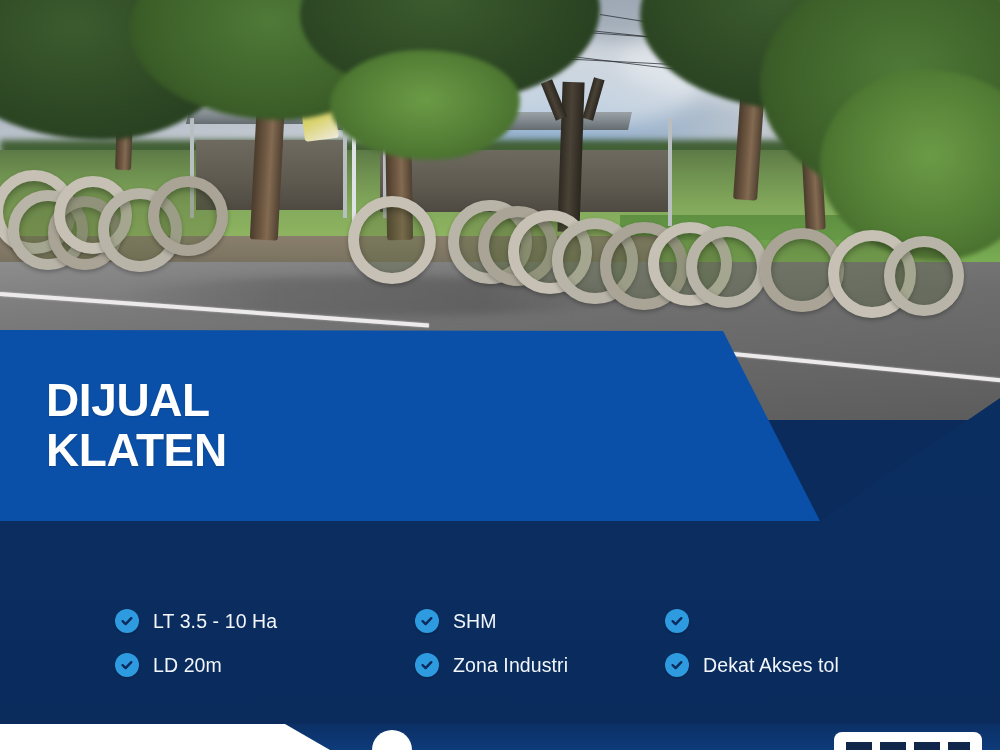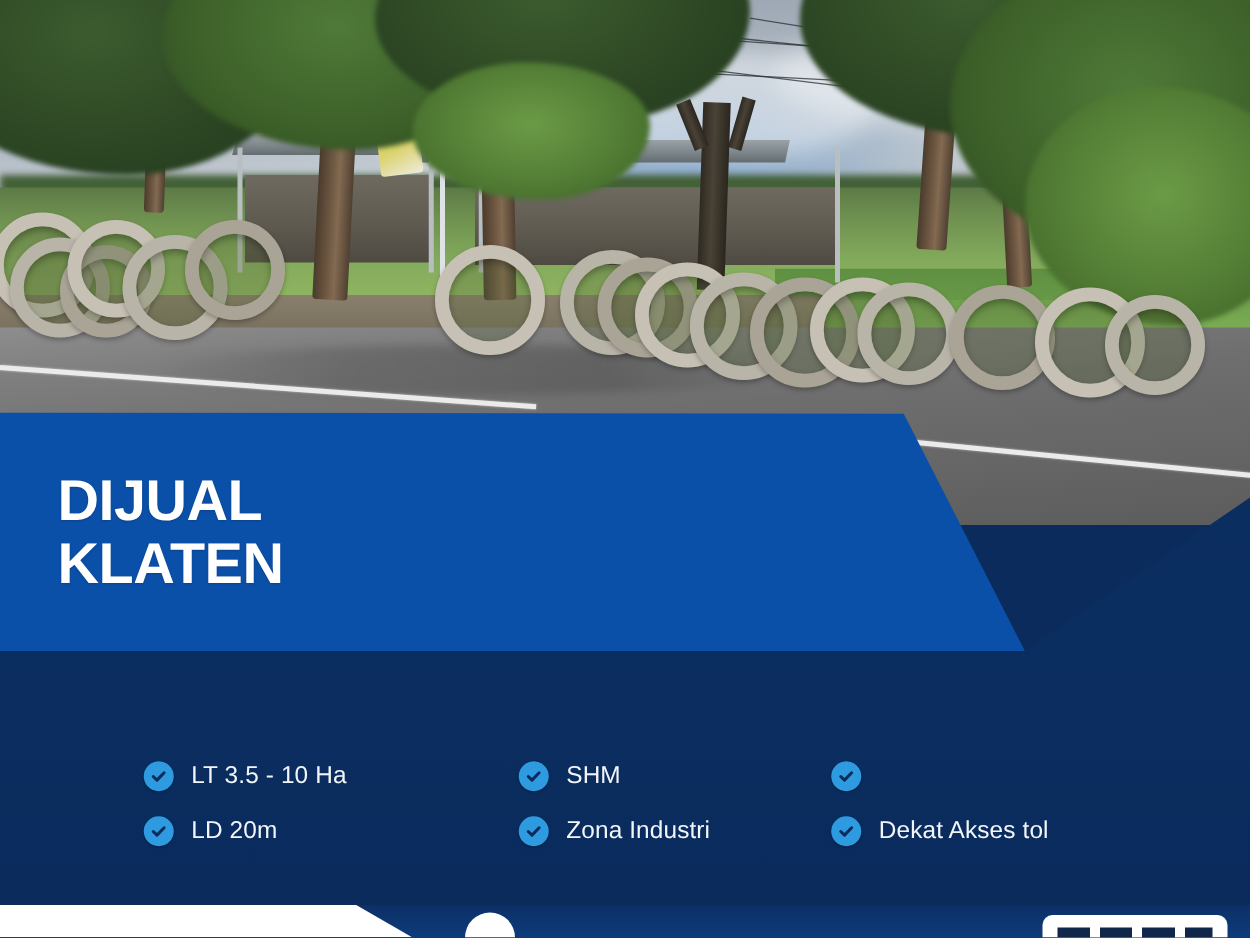--- a/index.html
+++ b/index.html
@@ -100,21 +100,21 @@
 
   .features{
     position:absolute;left:0;top:575px;width:1000px;height:110px;z-index:9;
     display:grid;
     grid-template-columns:300px 250px 340px;
     grid-template-rows:44px 44px;
     padding-left:115px;
     box-sizing:border-box;
     align-items:center;
   }
-  .feat{display:flex;align-items:flex-start;gap:14px;margin-top:48px;}
+  .feat{display:flex;align-items:center;gap:14px;margin-top:48px;}
   .check{
     flex:0 0 auto;width:24px;height:24px;border-radius:50%;
     background:#2E9BE0;display:flex;align-items:center;justify-content:center;
     box-shadow:0 1px 2px rgba(0,0,0,.25);
   }
   .check svg{display:block;}
   .feat-label{color:#f2f6fa;font-size:19.5px;letter-spacing:.1px;white-space:nowrap;}
 
   
   .footer{position:absolute;left:0;bottom:0;width:1000px;height:26px;z-index:10;overflow:hidden;}

